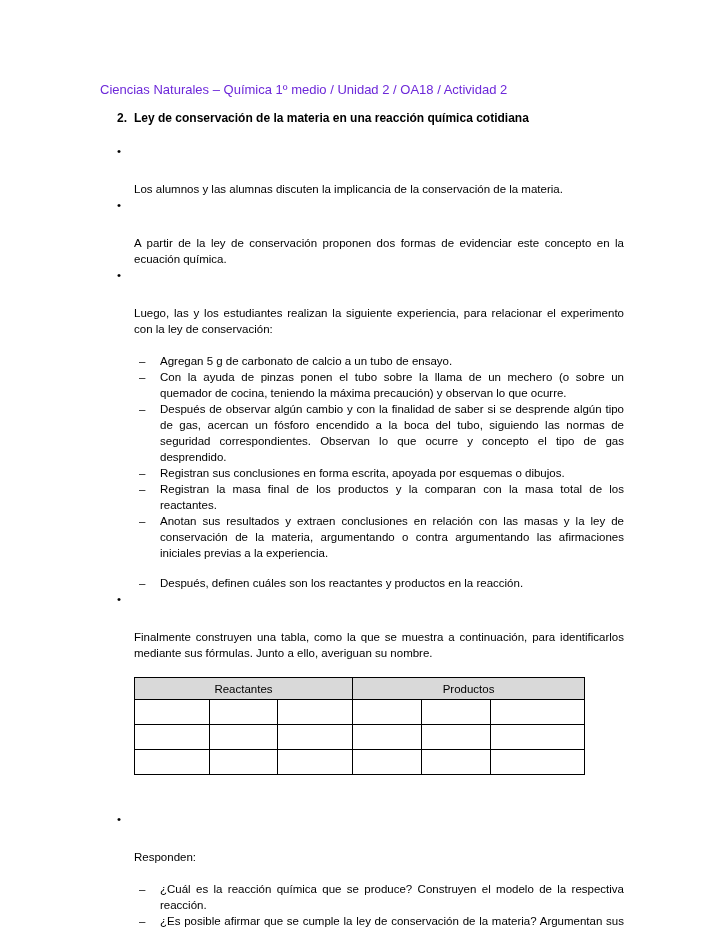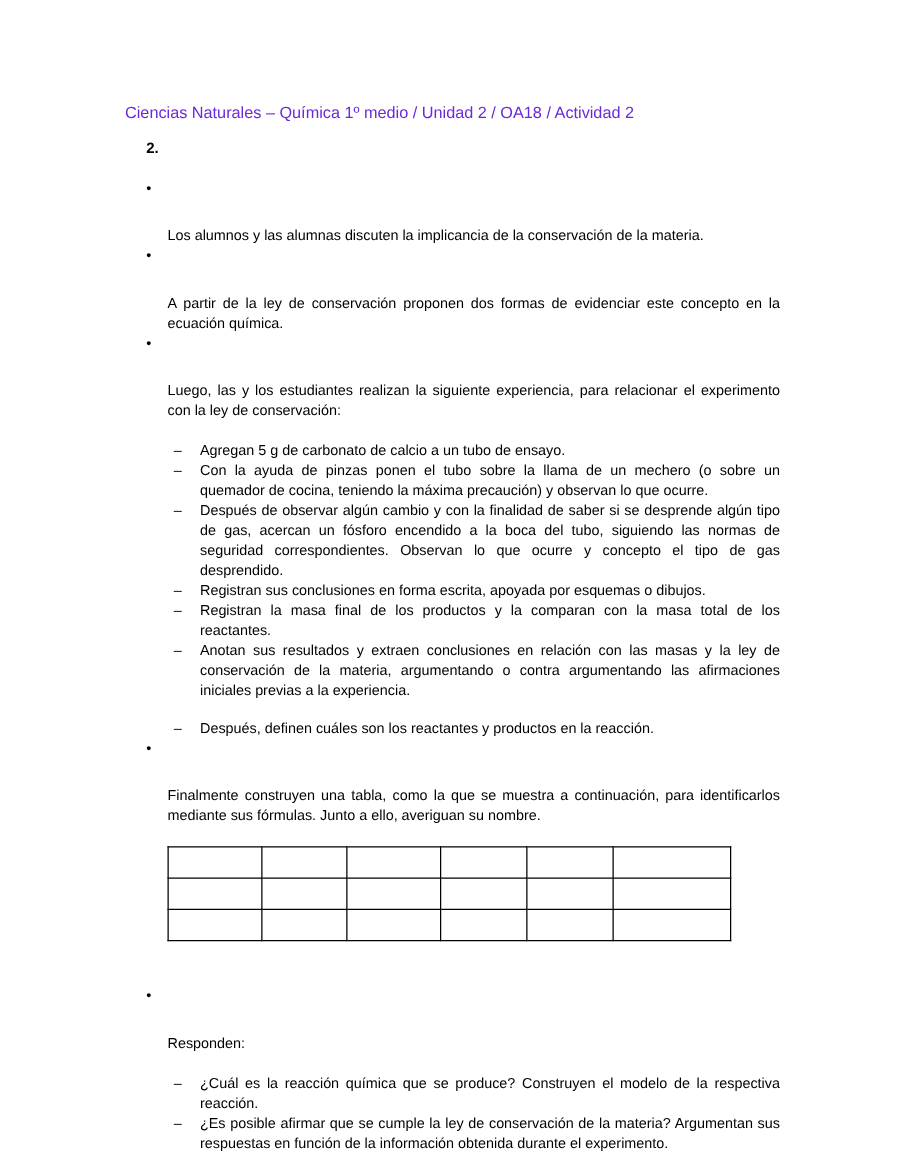--- a/index.html
+++ b/index.html
@@ -43,20 +43,21 @@
 </style>
 </head>
 <body>
 
 <div class="page">
 
   <div class="breadcrumb">Ciencias Naturales – Química 1º medio / Unidad 2 / OA18 / Actividad 2</div>
 
   <div class="heading">
     <span class="mk">2.</span>
+    <span class="tx">Ley de conservación de la materia en una reacción química cotidiana</span>
   </div>
 
   <div class="b-item">
     <span class="mk">•</span>
     <span class="tx">Los alumnos y las alumnas discuten la implicancia de la conservación de la materia.</span>
   </div>
   <div class="b-item">
     <span class="mk">•</span>
     <span class="tx">A partir de la ley de conservación proponen dos formas de evidenciar este concepto en la ecuación química.</span>
   </div>
@@ -103,20 +104,24 @@
   <table class="rp">
     <colgroup>
       <col style="width:75px">
         <col style="width:68px">
         <col style="width:75px">
       <col style="width:69px">
         <col style="width:69px">
         <col style="width:94px">
     </colgroup>
     <tbody>
+        <tr class="grp">
+      <th colspan="3">Reactantes</th>
+      <th colspan="3">Productos</th>
+    </tr>
     <tr class="empty">
       <td></td>
       <td></td>
       <td></td>
       <td></td>
       <td></td>
       <td></td>
     </tr>
     <tr class="empty">
       <td></td>

